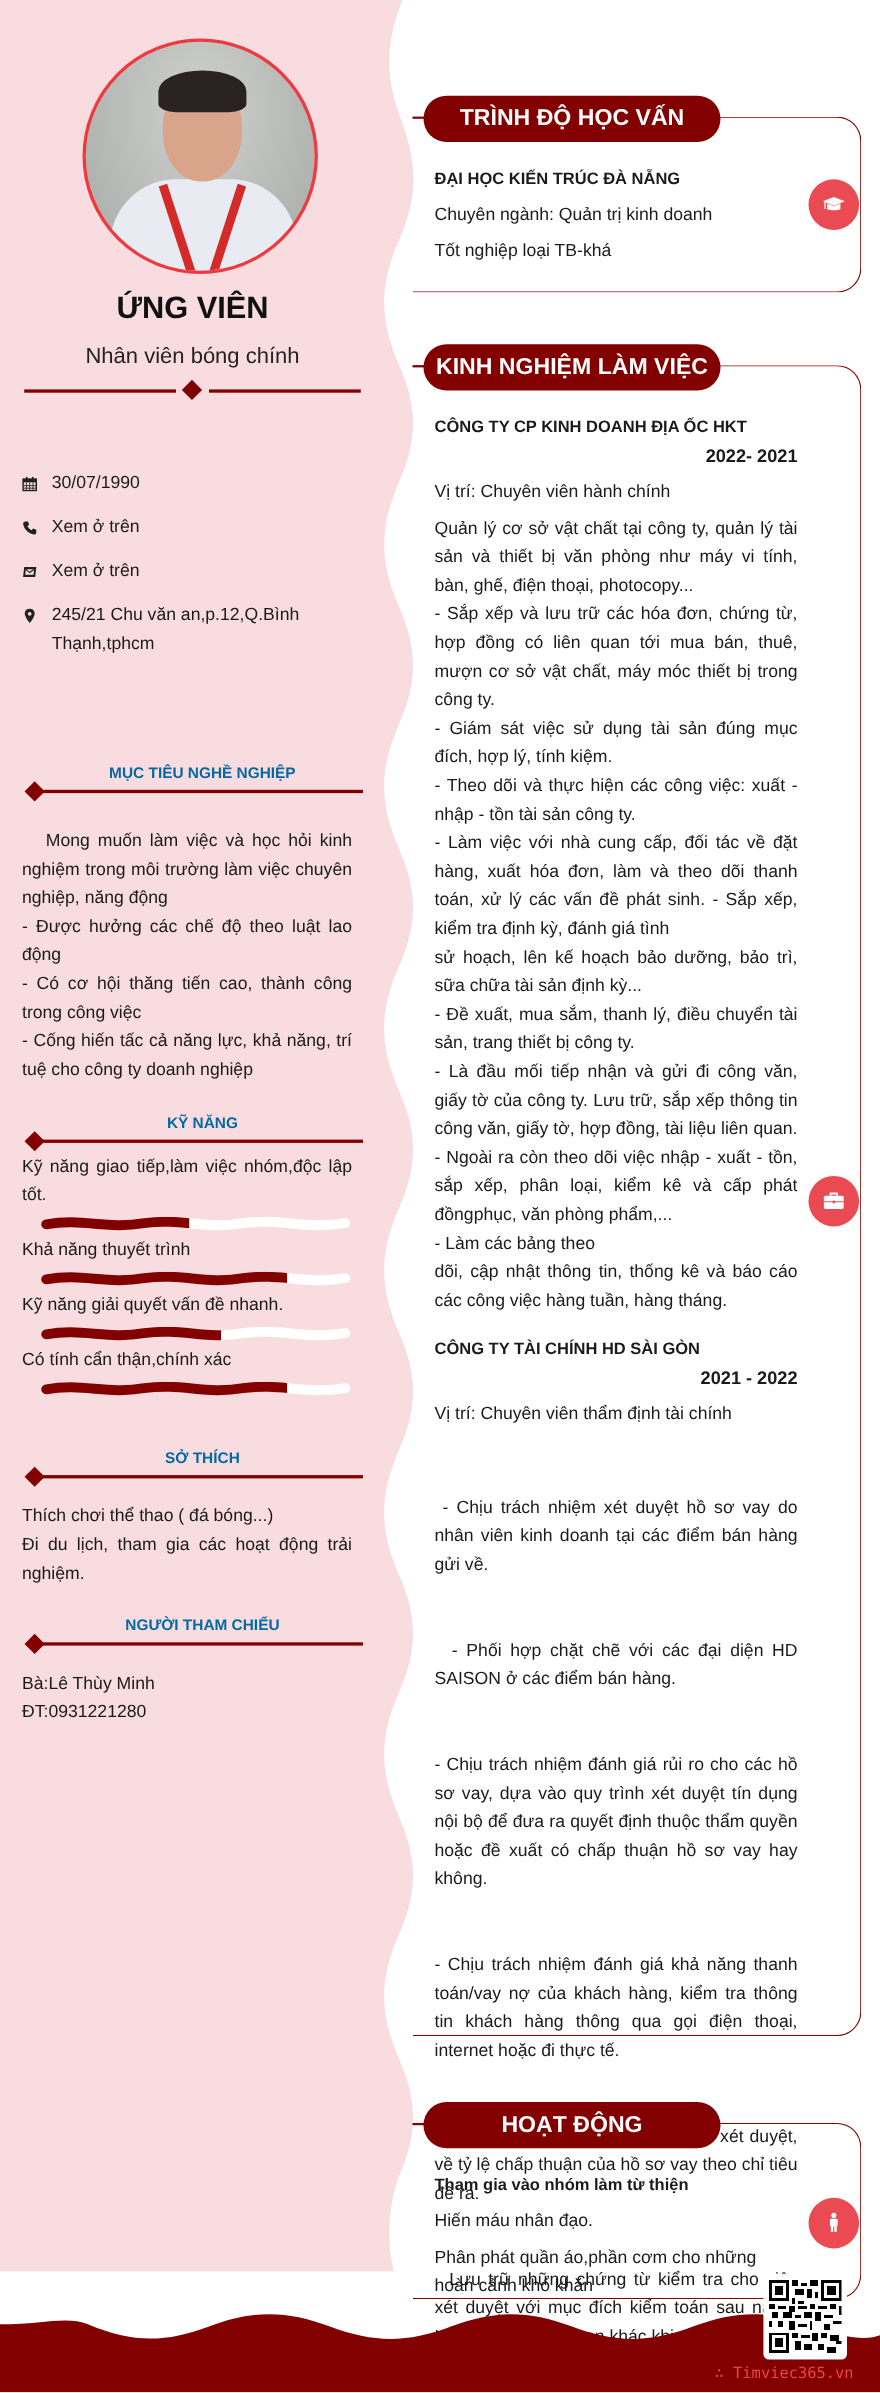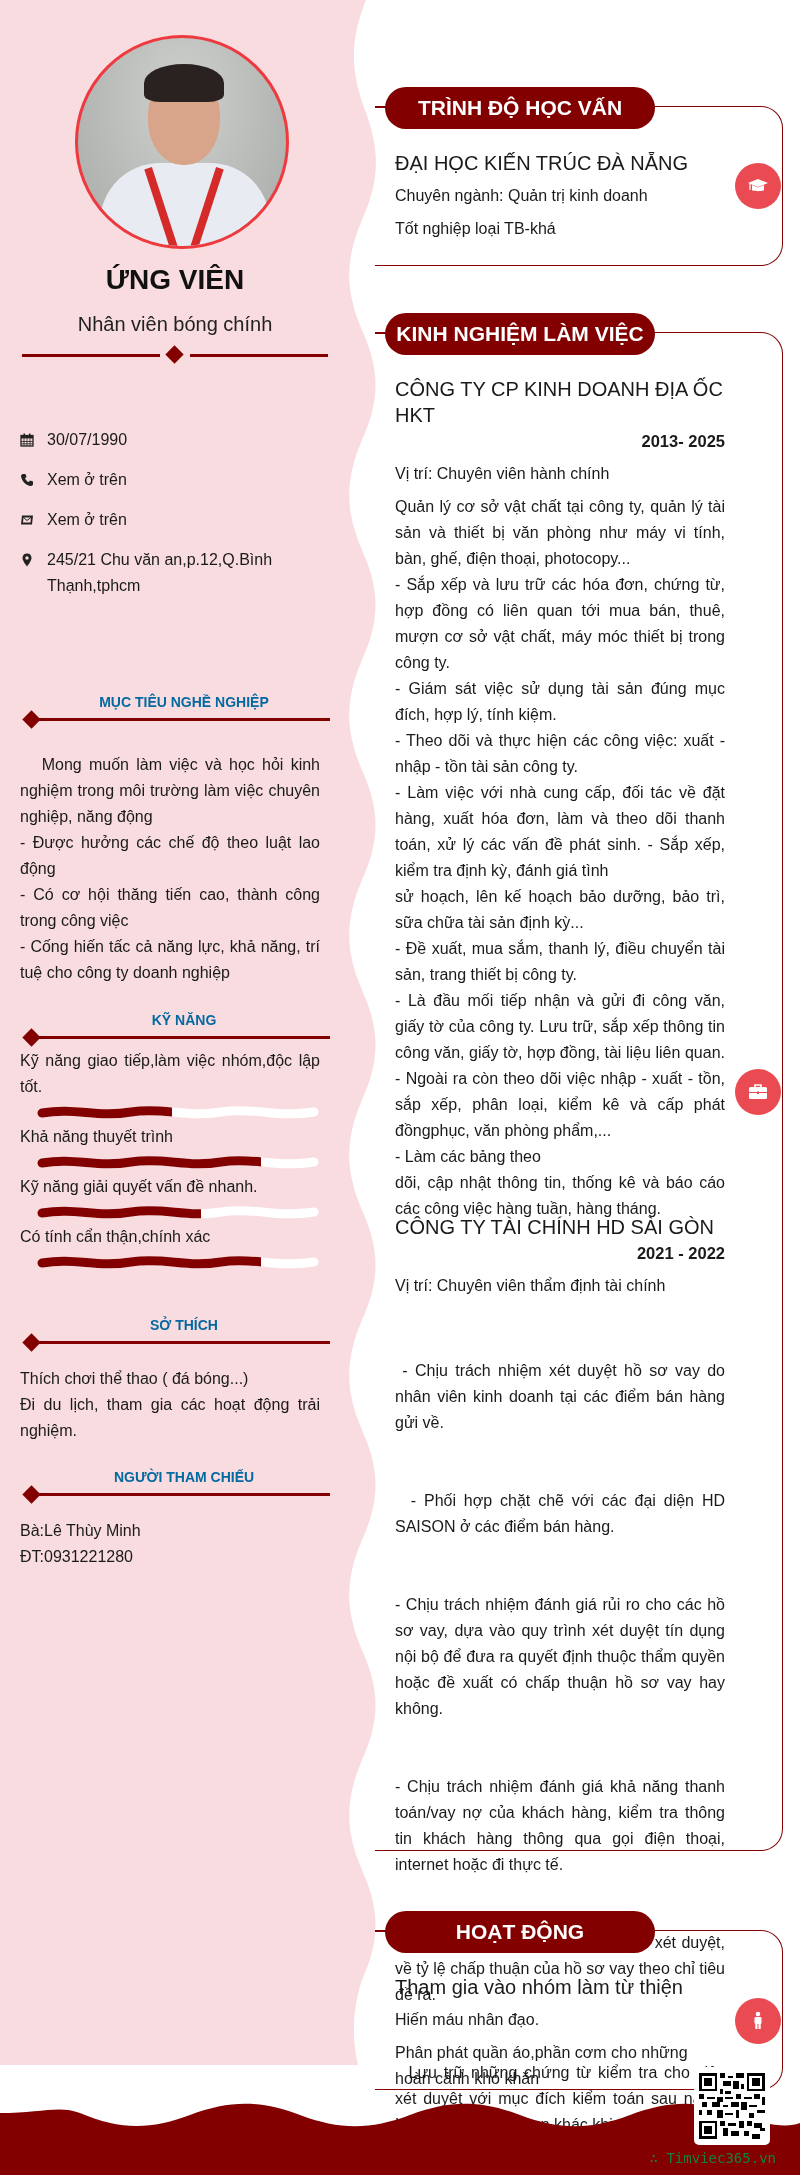--- a/index.html
+++ b/index.html
@@ -48,27 +48,27 @@
   .card { position: absolute; left: 375px; width: 408px; border: 1.5px solid #820000; border-left: none; border-radius: 0 22px 22px 0; }
   .card-title {
     position: absolute; left: 385px; height: 42px; border-radius: 22px; background: #820000; color: #fff;
     font-size: 21px; font-weight: bold; text-align: center; line-height: 42px; width: 270px;
   }
   .card-lead { position: absolute; left: 375px; height: 1.5px; background: #820000; width: 12px; }
   .round-ic { position: absolute; left: 735px; width: 46px; height: 46px; border-radius: 50%; background: #ea4a52; display: flex; align-items: center; justify-content: center; }
   .round-ic svg { width: 22px; height: 22px; }
 
   .rcontent { position: absolute; left: 395px; width: 330px; font-size: 16px; line-height: 26px; }
-  .rcontent .h { font-weight: normal; font-size: 20px; }
+  .rcontent .h { font-weight: bold; font-size: 15px; }
   .rcontent .yr { text-align: right; font-weight: bold; font-size: 16.5px; }
   .rcontent p { margin-bottom: 7px; }
   .rcontent .desc { text-align: justify; }
 
   .footer { position: absolute; left: 0; top: 2065px; width: 800px; height: 110px; }
-  .brand { position: absolute; right: 24px; top: 2150px; font-family: "DejaVu Sans Mono", monospace; font-size: 14px; color: #15803d; }
+  .brand { position: absolute; right: 24px; top: 2150px; font-family: "DejaVu Sans Mono", monospace; font-size: 14px; color: #ef4444; }
   .qr { position: absolute; left: 694px; top: 2067px; width: 76px; height: 78px; background: #fff; border-radius: 5px; padding: 5px; }
 </style>
 </head>
 <body>
 
 <svg class="left-bg" viewBox="0 0 380 2065" preserveAspectRatio="none">
   <path fill="#f9dcdf" d="M0 0 H366 C350 40 350 70 365 110 C380 150 380 180 362 220 C345 260 345 290 362 330 C380 370 380 400 362 440 C345 480 345 510 362 550 C380 590 380 620 362 660 C345 700 345 730 362 770 C380 810 380 840 362 880 C345 920 345 950 362 990 C380 1030 380 1060 362 1100 C345 1140 345 1170 362 1210 C380 1250 380 1280 362 1320 C345 1360 345 1390 362 1430 C380 1470 380 1500 362 1540 C345 1580 345 1610 362 1650 C380 1690 380 1720 362 1760 C345 1800 345 1830 362 1870 C380 1910 380 1940 362 1980 C352 2010 352 2040 358 2065 H0 Z"></path>
 </svg>
 
 <div class="avatar">
@@ -234,21 +234,21 @@
   <svg viewBox="0 0 22 22">
       <rect x="2" y="6" width="18" height="12" rx="1.5" fill="#fff"></rect>
       <path d="M8 6 V4 H14 V6" stroke="#fff" stroke-width="1.6" fill="none"></path>
       <path d="M2 11.5 H20" stroke="#ea4a52" stroke-width="1"></path>
       <rect x="10" y="10.5" width="2" height="2.5" fill="#ea4a52"></rect>
     </svg>
 </div>
 
 <div class="rcontent" style="top:376px;">
   <p class="h" style="margin-bottom:0;">CÔNG TY CP KINH DOANH ĐỊA ỐC HKT</p>
-  <p class="yr">2013- 2025</p>
+  <p class="yr">2022- 2021</p>
   <p>Vị trí: Chuyên viên hành chính</p>
   <div class="desc">
     <div>Quản lý cơ sở vật chất tại công ty, quản lý tài sản và thiết bị văn phòng như máy vi tính, bàn, ghế, điện thoại, photocopy...</div>
     <div>- Sắp xếp và lưu trữ các hóa đơn, chứng từ, hợp đồng có liên quan tới mua bán, thuê, mượn cơ sở vật chất, máy móc thiết bị trong công ty.</div>
     <div>- Giám sát việc sử dụng tài sản đúng mục đích, hợp lý, tính kiệm.</div>
     <div>- Theo dõi và thực hiện các công việc: xuất - nhập - tồn tài sản công ty.</div>
     <div>- Làm việc với nhà cung cấp, đối tác về đặt hàng, xuất hóa đơn, làm và theo dõi thanh toán, xử lý các vấn đề phát sinh. - Sắp xếp, kiểm tra định kỳ, đánh giá tình</div>
     <div>sử hoạch, lên kế hoạch bảo dưỡng, bảo trì, sữa chữa tài sản định kỳ...</div>
     <div>- Đề xuất, mua sắm, thanh lý, điều chuyển tài sản, trang thiết bị công ty.</div>
     <div>- Là đầu mối tiếp nhận và gửi đi công văn, giấy tờ của công ty. Lưu trữ, sắp xếp thông tin công văn, giấy tờ, hợp đồng, tài liệu liên quan. - Ngoài ra còn theo dõi việc nhập - xuất - tồn, sắp xếp, phân loại, kiểm kê và cấp phát đồngphục, văn phòng phẩm,...</div>

